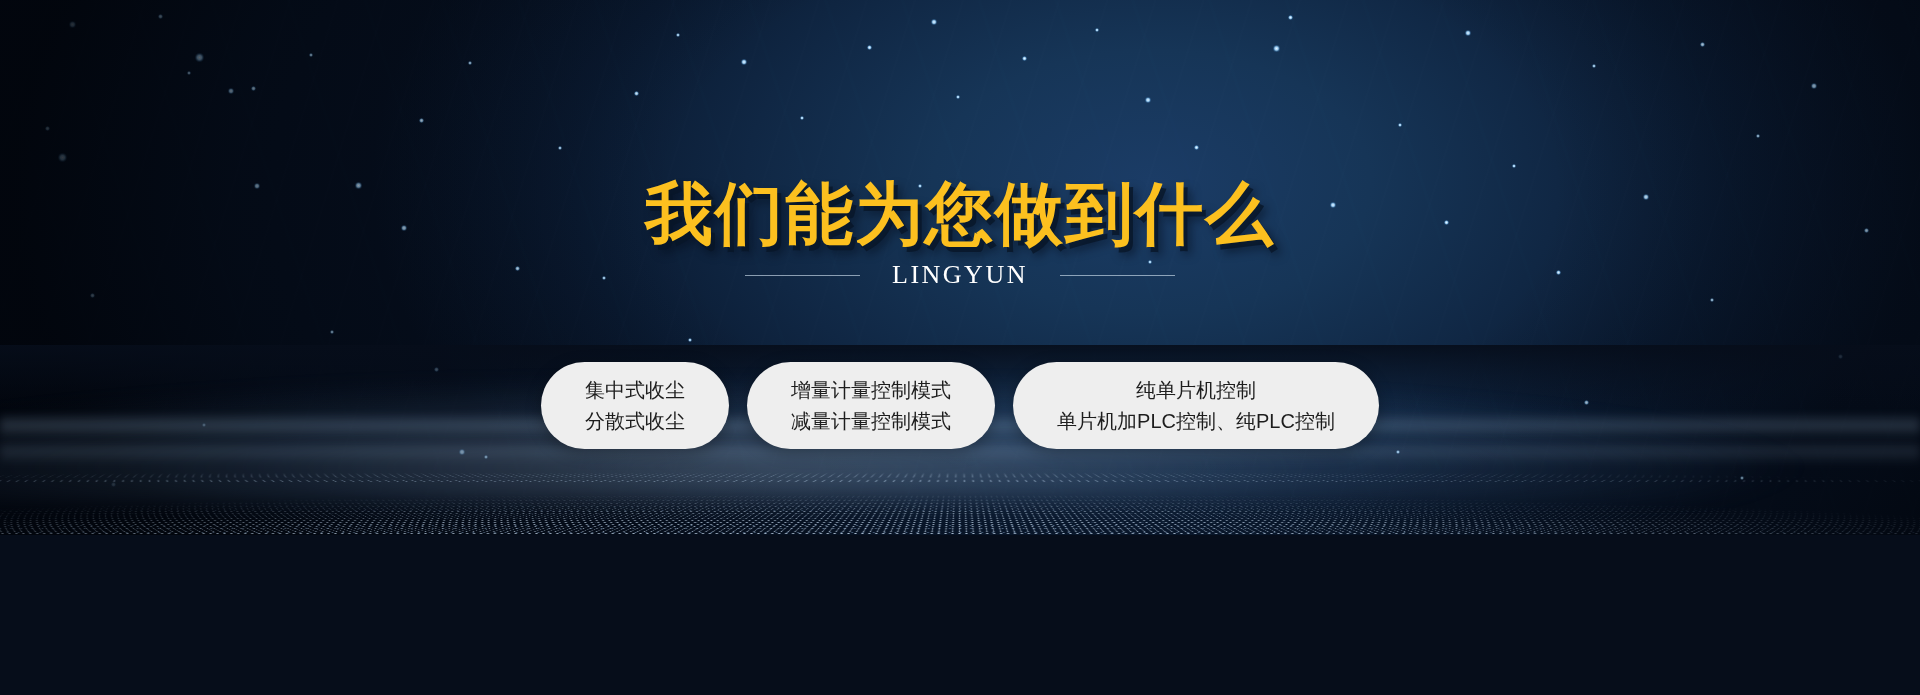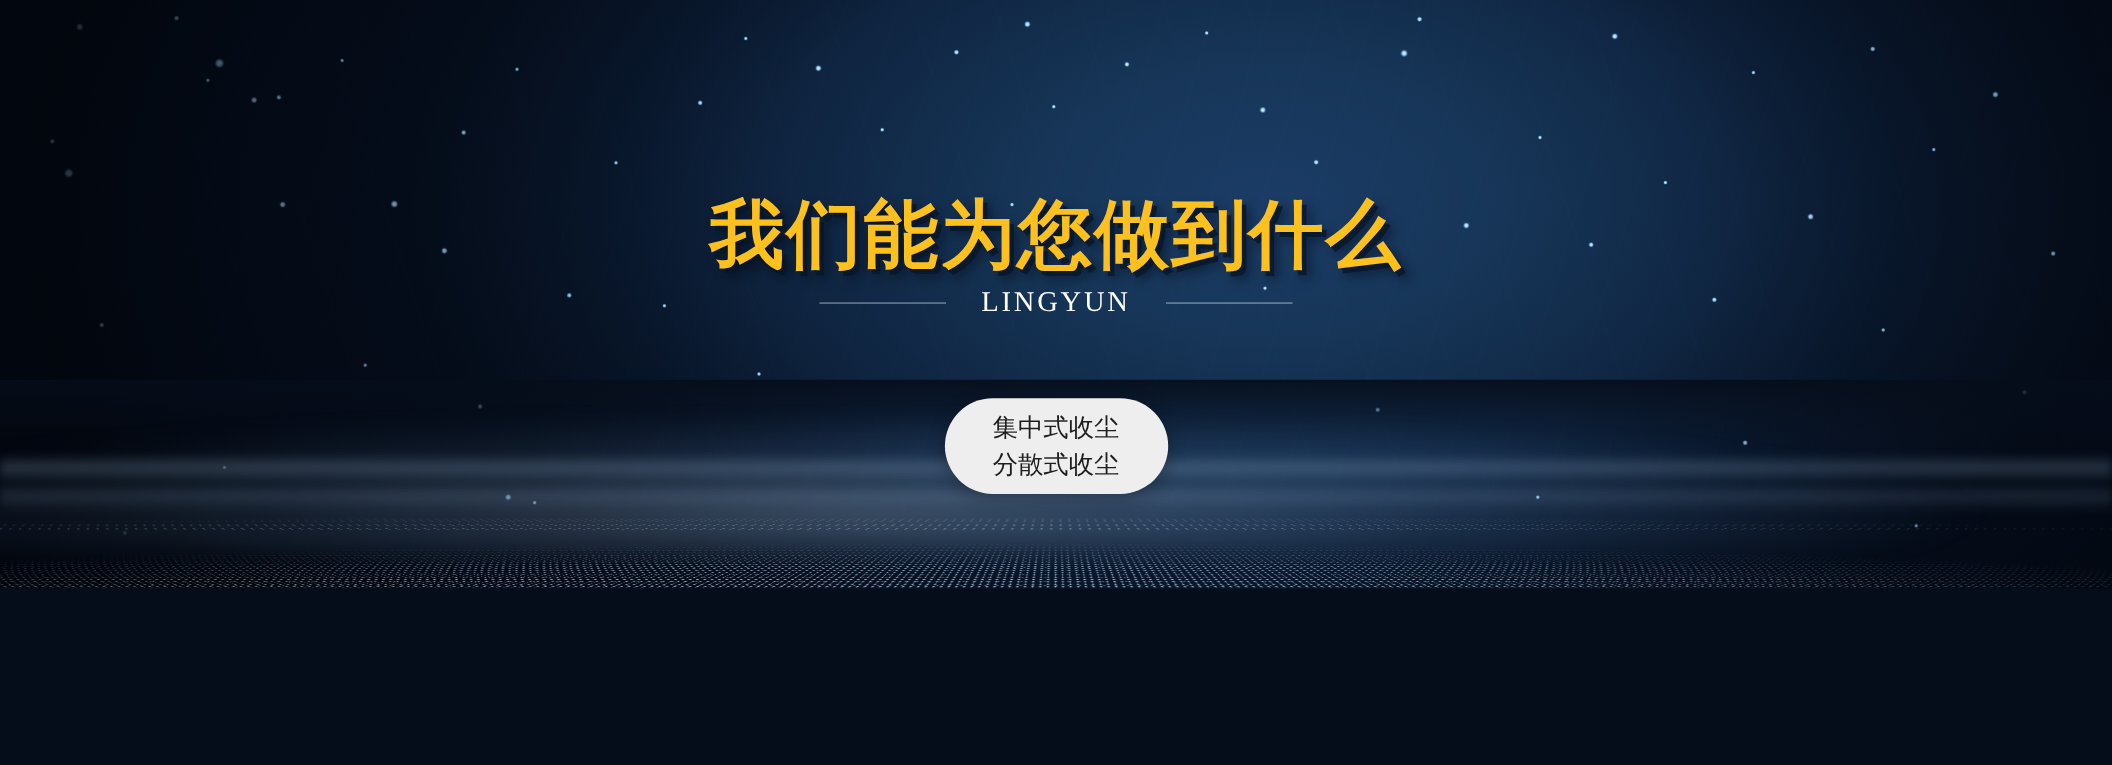--- a/index.html
+++ b/index.html
@@ -59,21 +59,21 @@
   #cards{
     position:absolute;left:0;right:0;top:362px;
     display:flex;justify-content:center;align-items:center;gap:18px;
   }
   .card{
     background:#eeeeee;border-radius:90px;
     height:87px;padding:0 44px;
     display:flex;flex-direction:column;justify-content:center;align-items:center;
     gap:11px;box-shadow:0 4px 16px rgba(0,0,0,.30);
   }
-  .card .line{font-size:23px;color:#1d1d1d;line-height:1;white-space:nowrap;}
+  .card .line{font-size:20px;color:#1d1d1d;line-height:1;white-space:nowrap;}
   
   #wave{
     position:absolute;left:0;right:0;bottom:0;height:190px;overflow:hidden;pointer-events:none;
   }
   #wave-glow{
     position:absolute;left:-5%;right:-5%;bottom:32px;height:120px;
     background:radial-gradient(ellipse 62% 100% at 42% 70%, rgba(175,205,235,.30) 0%, rgba(120,160,205,.14) 42%, rgba(40,70,115,0) 78%);
     filter:blur(10px);
   }
   .mesh{position:absolute;left:-10%;width:120%;}
@@ -196,16 +196,24 @@
       <span id="sublabel">LINGYUN</span>
       <span class="rule"></span>
     </div>
 
 
     <div id="cards">
       <div class="card">
         <span class="line">集中式收尘</span>
         <span class="line">分散式收尘</span>
       </div>
+      <div class="card">
+        <span class="line">增量计量控制模式</span>
+        <span class="line">减量计量控制模式</span>
+      </div>
+      <div class="card">
+        <span class="line">纯单片机控制</span>
+        <span class="line">单片机加PLC控制、纯PLC控制</span>
+      </div>
     </div>
 
   </div>
 </div>
 
 </body></html>

